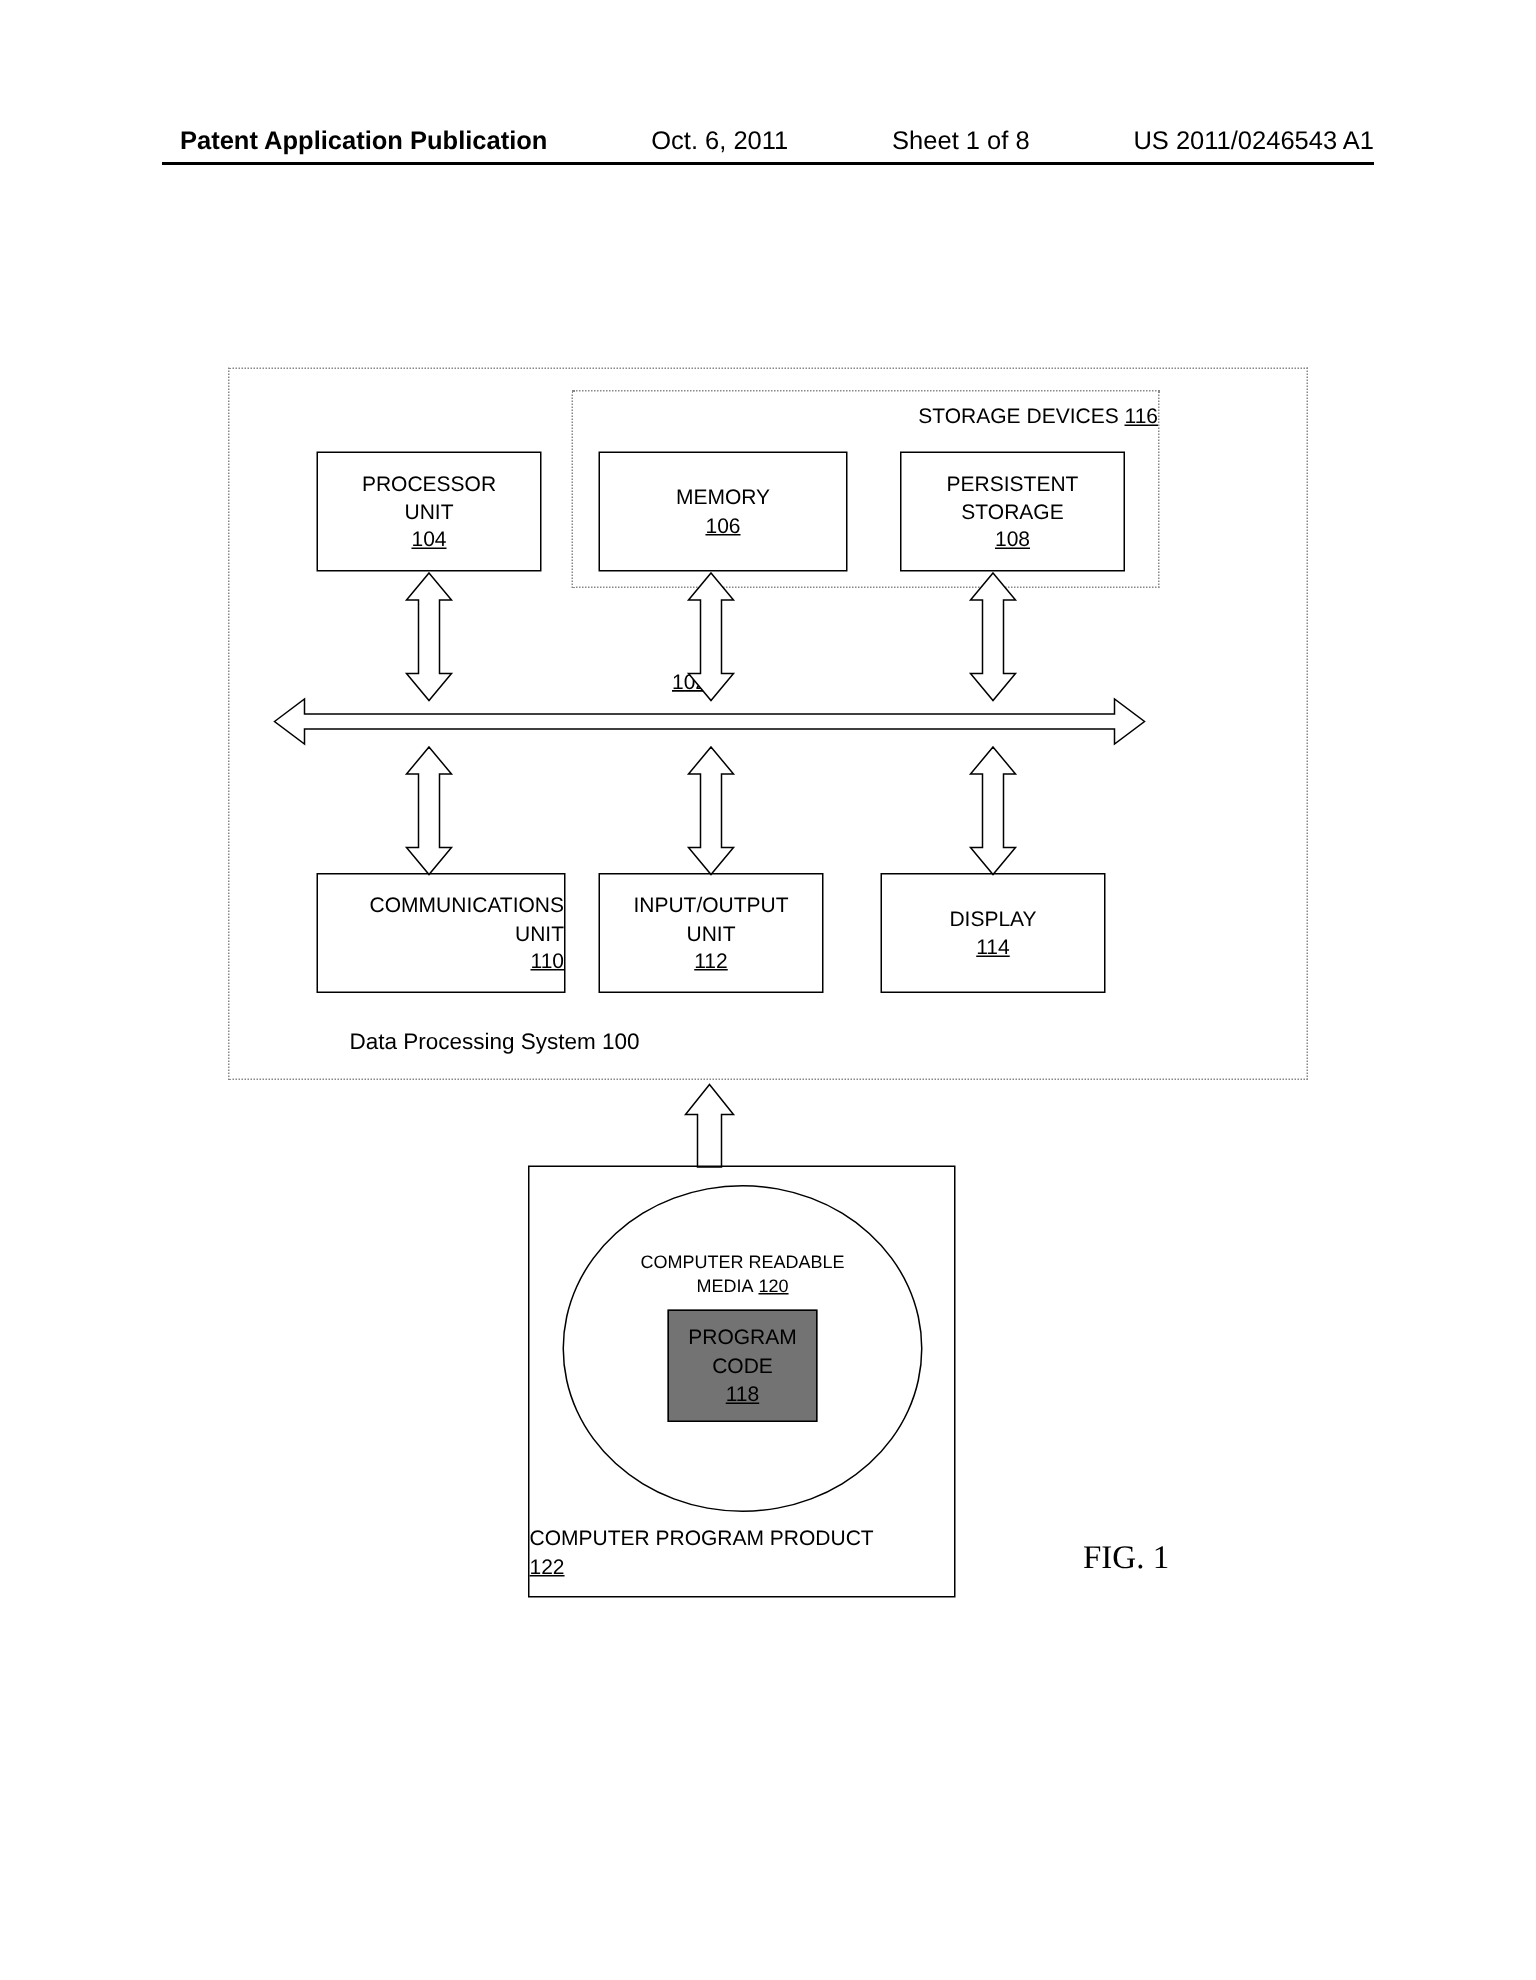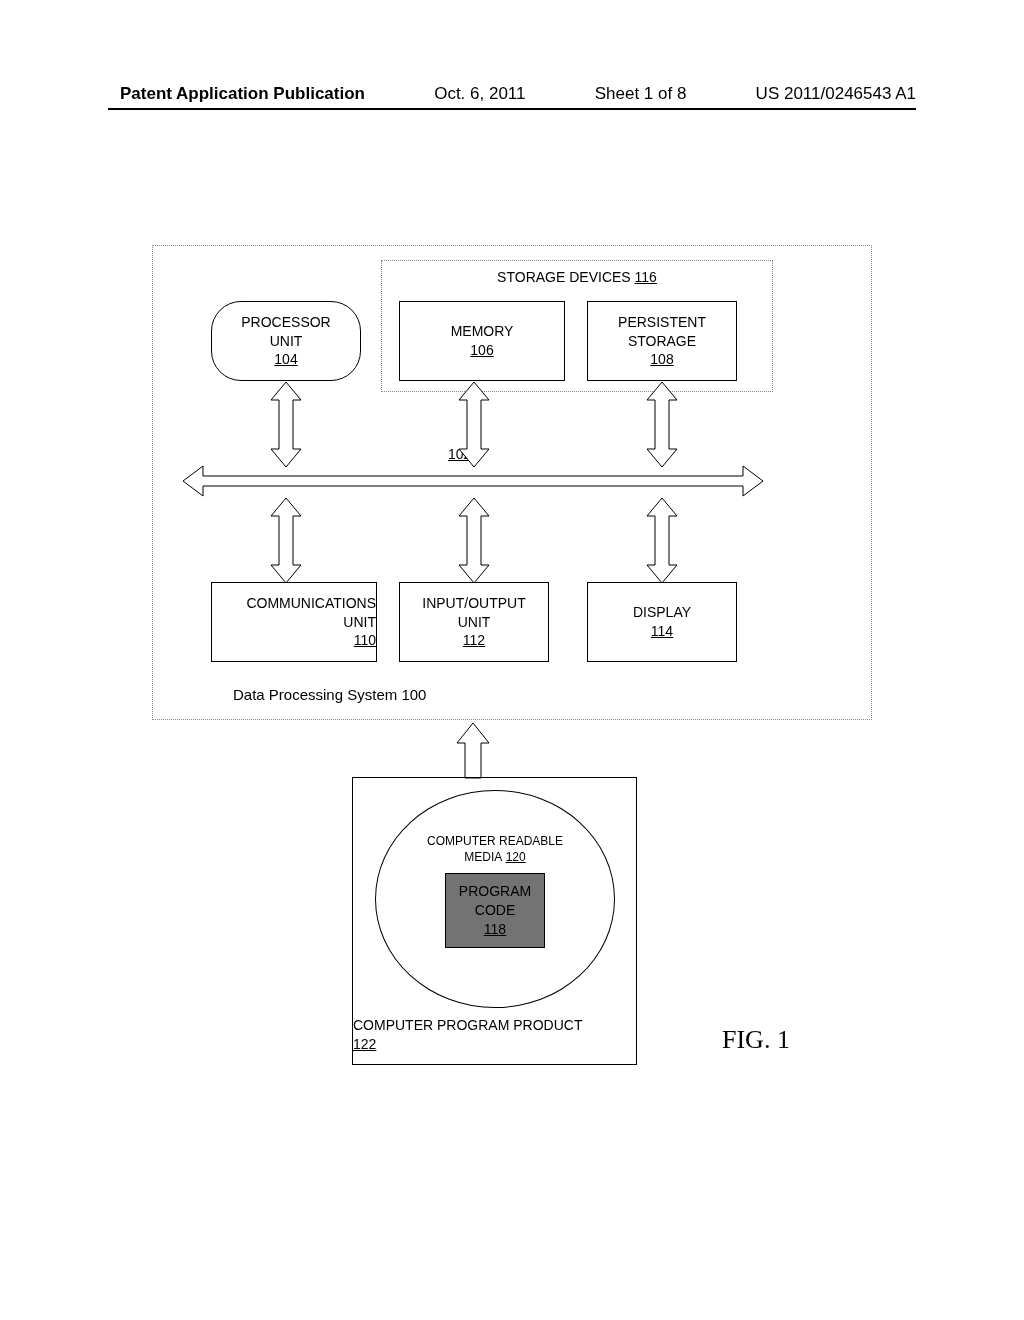--- a/index.html
+++ b/index.html
@@ -51,38 +51,38 @@
     height: 132px;
     border: 1px dotted #888;
     text-align: center;
     font-size: 14px;
   }
   .storage-label {
     position: absolute;
     top: 8px;
     left: 0;
     width: 100%;
-    text-align: center;
+    text-align: right;
   }
   .block {
     position: absolute;
     border: 1px solid #000;
     text-align: center;
     font-size: 14px;
     display: flex;
     flex-direction: column;
     justify-content: center;
     align-items: center;
     line-height: 1.35;
     background: #fff;
   }
   .ref-num { text-decoration: underline; }
-  .proc { top: 55px; left: 58px; width: 150px; height: 80px; border-radius: 30px; }
+  .proc { top: 55px; left: 58px; width: 150px; height: 80px; }
   .mem  { top: 55px; left: 246px; width: 166px; height: 80px; }
-  .pers { top: 55px; left: 434px; width: 150px; height: 80px; }
+  .pers { top: 55px; left: 447px; width: 150px; height: 80px; }
   .comm { top: 336px; left: 58px; width: 166px; height: 80px; align-items: flex-end; }
   .io   { top: 336px; left: 246px; width: 150px; height: 80px; }
   .disp { top: 336px; left: 434px; width: 150px; height: 80px; }
   .bus-arrow {
     position: absolute;
     top: 220px;
     left: 30px;
     width: 580px;
     height: 30px;
   }
@@ -164,21 +164,21 @@
     left: 0;
     width: 100%;
     text-align: left;
     line-height: 1.35;
   }
   .fig-label {
     position: absolute;
     top: 780px;
     left: 570px;
     font-family: "Times New Roman", serif;
-    font-size: 26px;
+    font-size: 22px;
   }
   svg { overflow: visible; }
 </style>
 </head>
 <body>
 
 <div class="header">
   <span class="left">Patent Application Publication</span>
   <span>Oct. 6, 2011</span>
   <span>Sheet 1 of 8</span>

